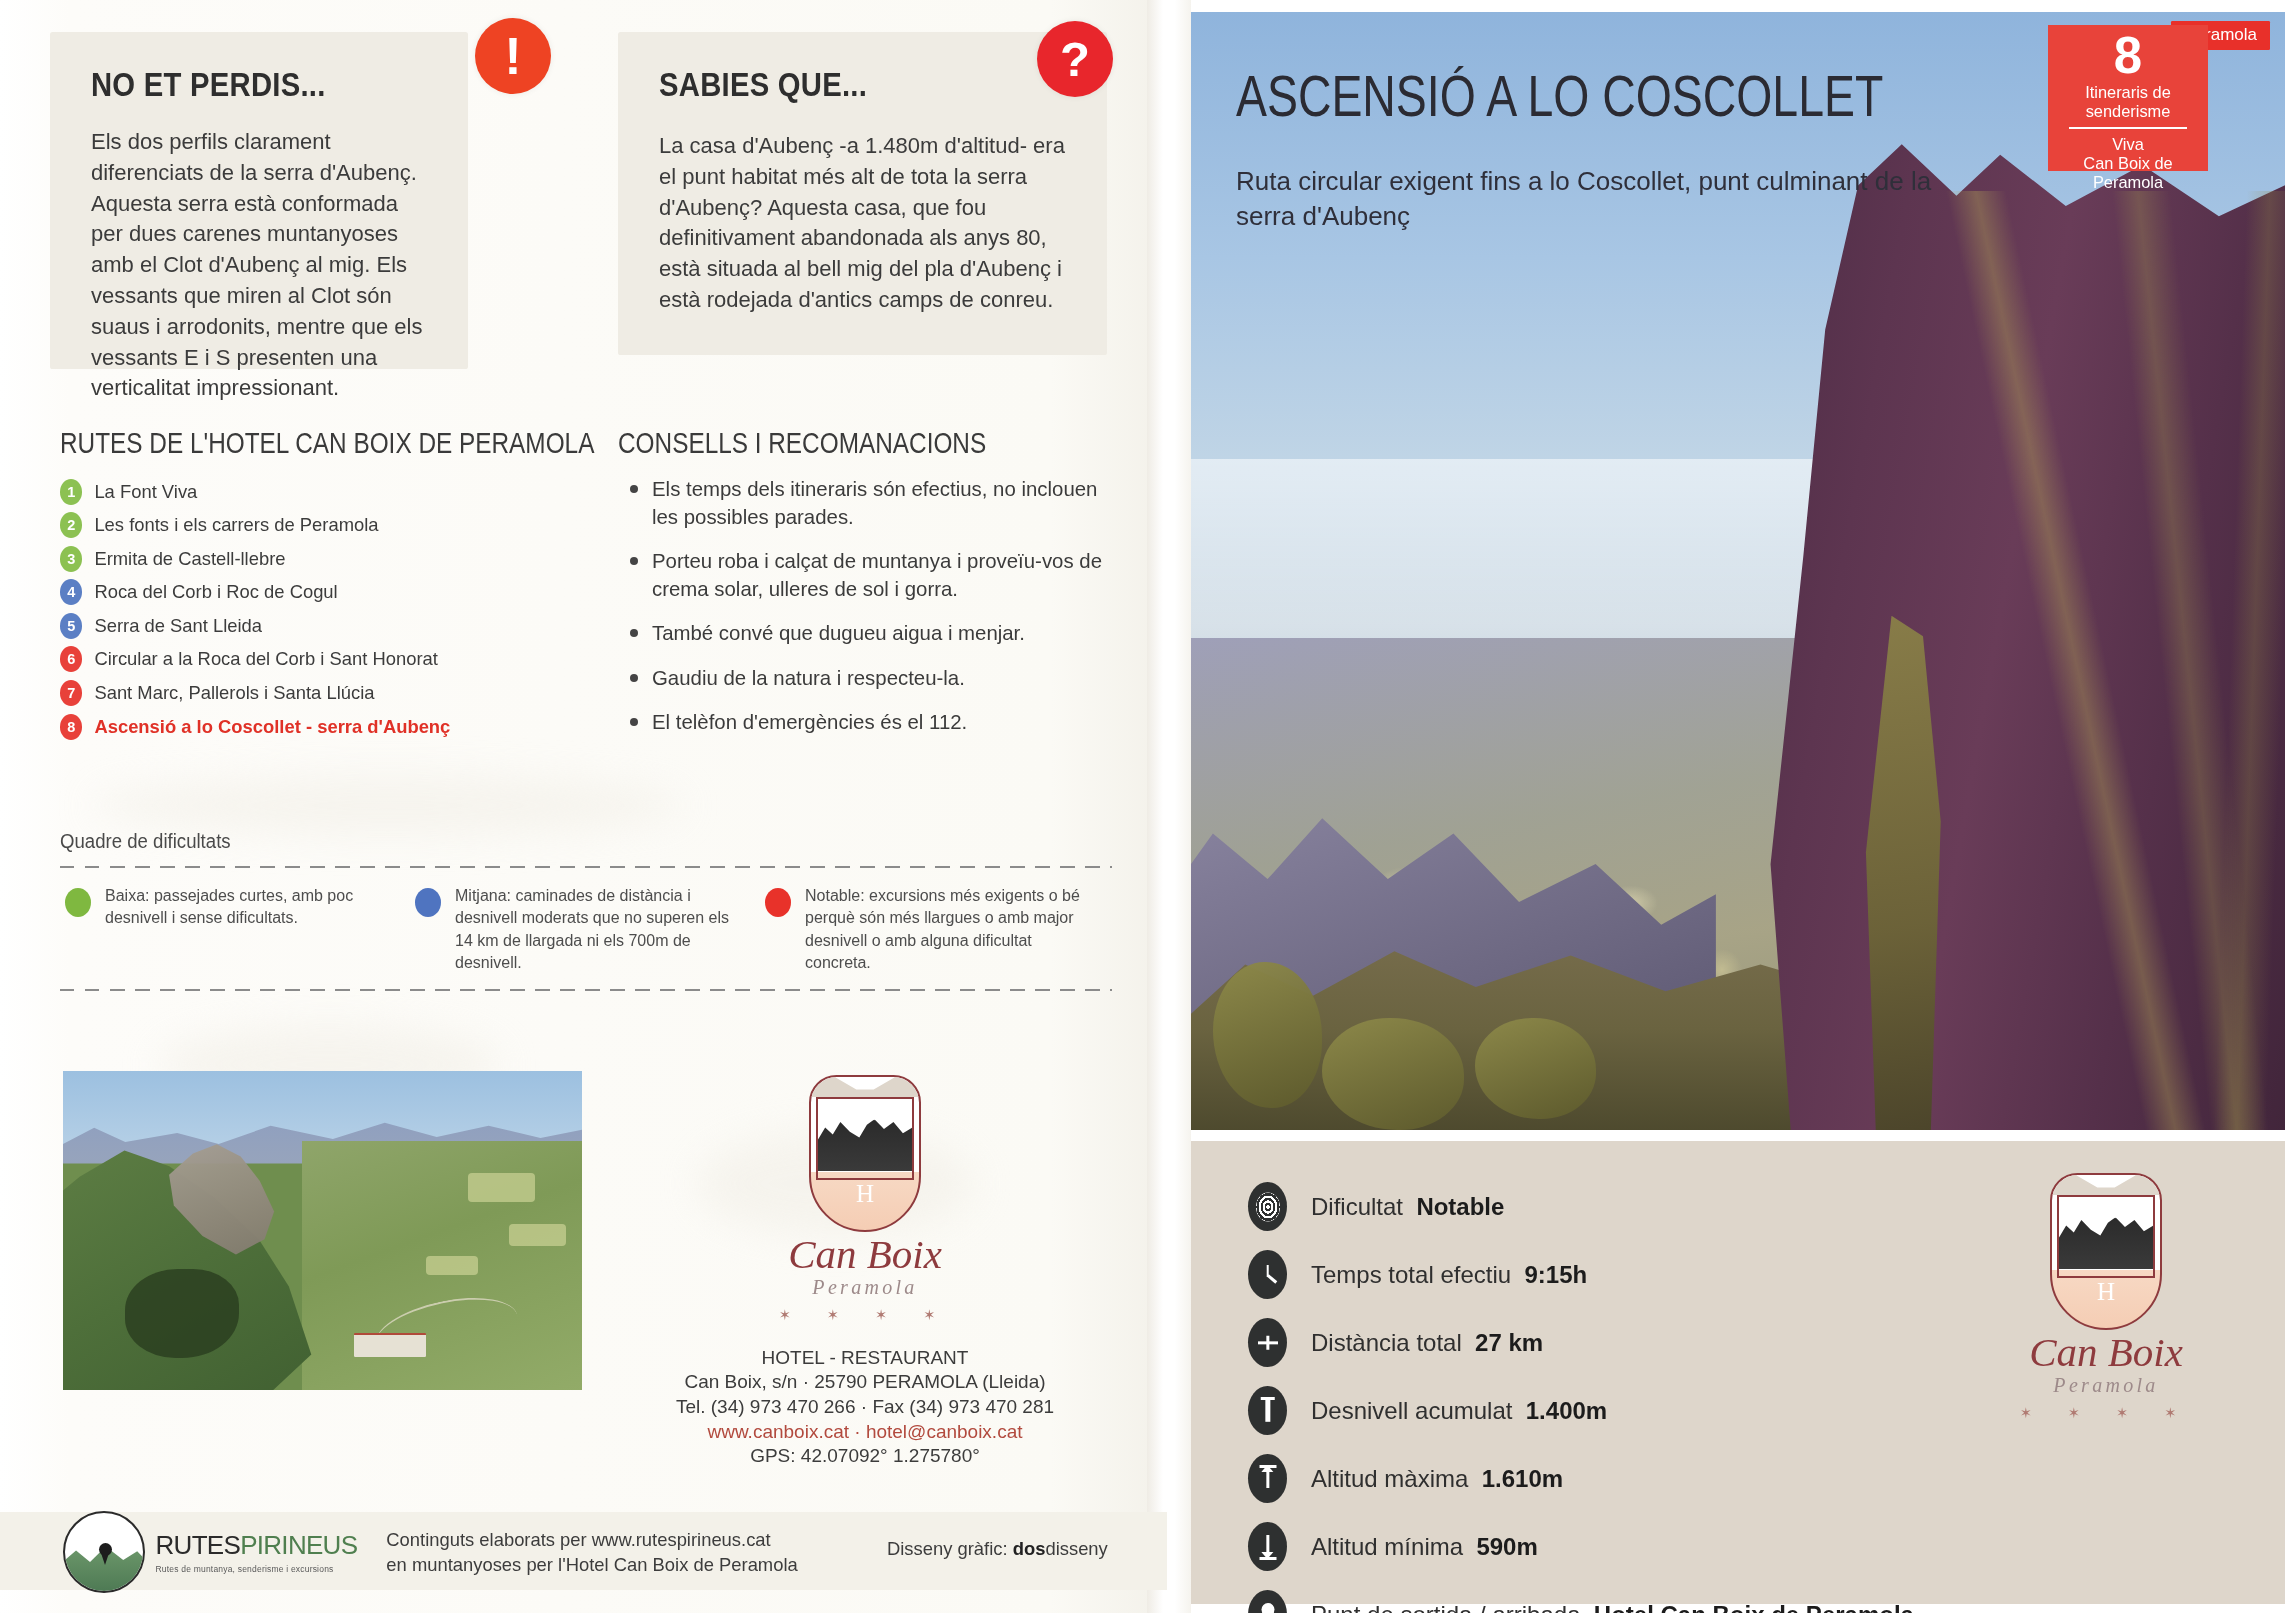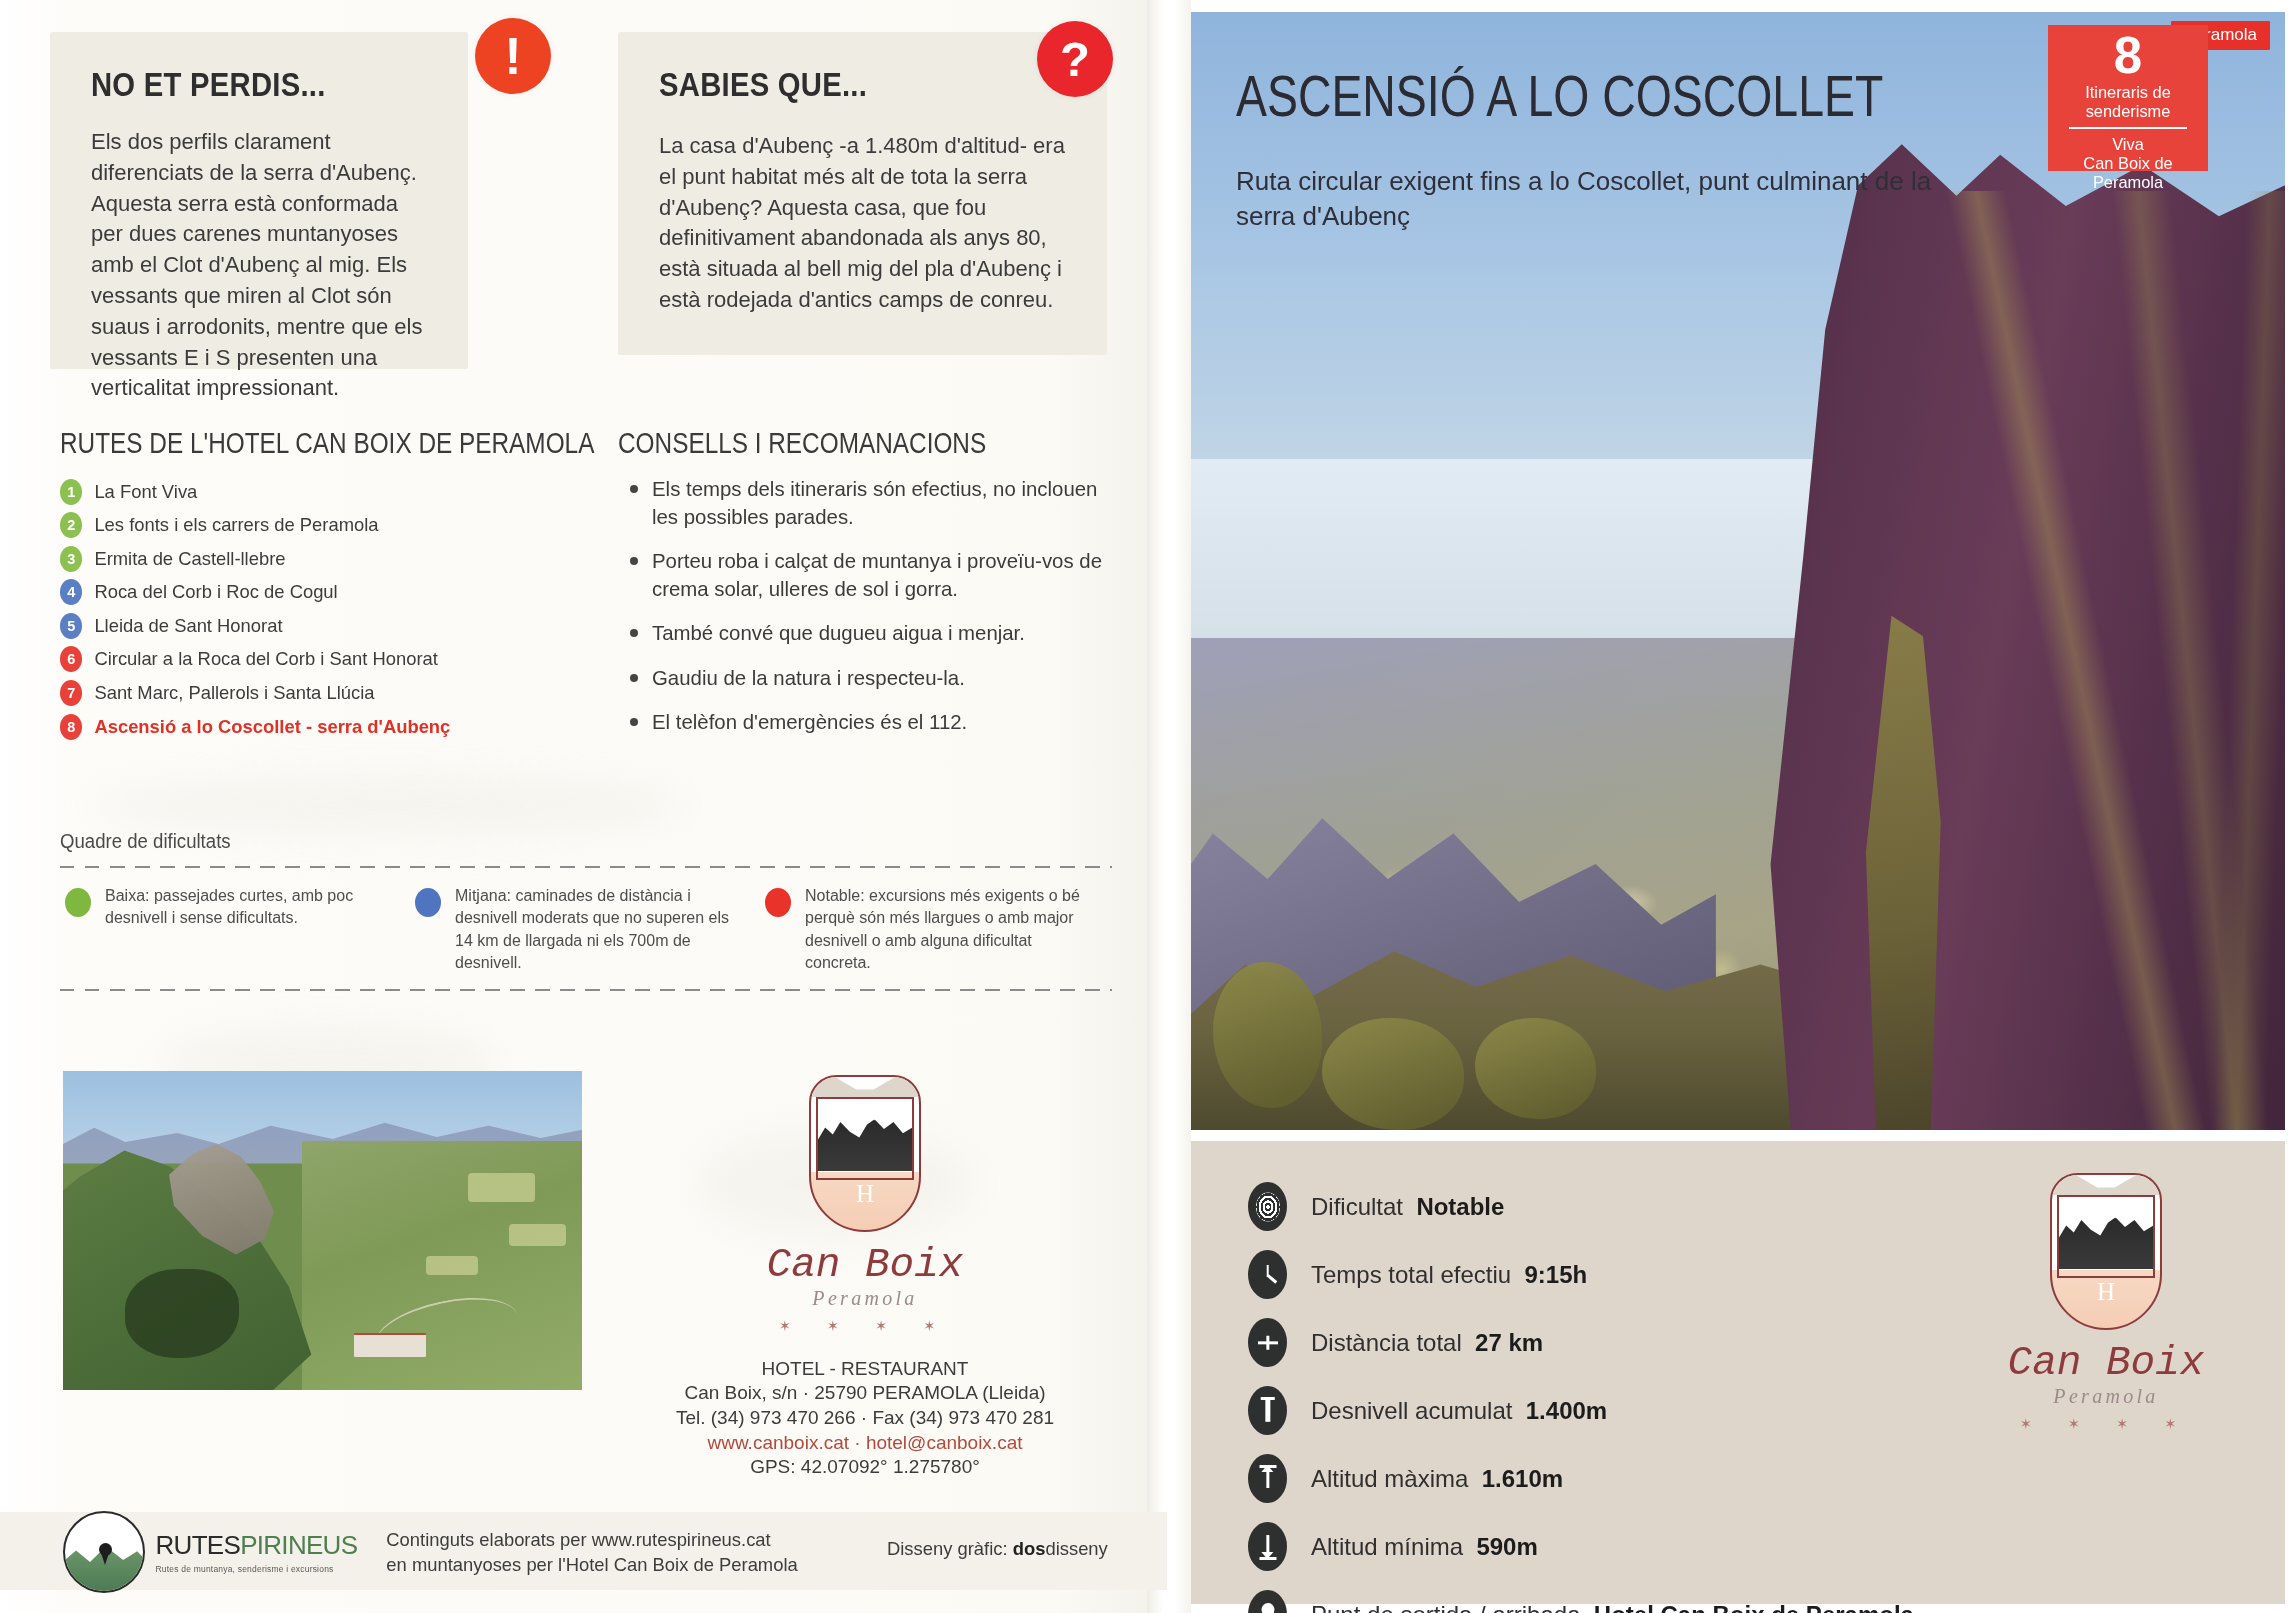--- a/index.html
+++ b/index.html
@@ -95,21 +95,21 @@
   .pl-hotel{position:absolute;left:56%;top:82%;width:14%;height:7%;
      background:#e6e1d4;border-top:2.6px solid #b04a3a;border-radius:1.3px;}
   .pl-road{position:absolute;left:60%;top:72%;width:28%;height:18%;
      border-top:2px solid #ddd9c3;border-radius:50%;transform:rotate(-12deg);opacity:.8;}
 
   
   #contact{position:absolute;left:661px;top:1075px;width:408px;text-align:center;}
   .cb-logo{margin:0 auto;}
   .cb-script{font-family:"Liberation Serif","DejaVu Serif",serif;font-style:italic;
      color:#8e3b3e;}
-  .cb-name{font-size:41px;line-height:1;margin-top:13px;font-family:Liberation Mono, monospace;}
+  .cb-name{font-size:41px;line-height:1;margin-top:2px;}
   .cb-sub{font-size:20px;color:#9d8a8a;margin-top:1.3px;letter-spacing:3.3px;}
   .cb-stars{color:#b07a72;font-size:14.5px;letter-spacing:16px;margin-top:8px;}
   #contact-lines{margin-top:22.4px;font-size:19px;line-height:1.30;color:#3c3c3c;}
   #contact-lines .web{color:#b24a3e;}
 
   
   #footer-band{position:absolute;left:0;top:1512px;width:1167px;height:78px;
      background:#f3f1e9;}
   #footer{position:absolute;left:63px;top:1515px;width:1052px;height:74px;
      display:flex;align-items:center;}
@@ -285,21 +285,21 @@
     <div class="route-row">
       <div class="route-num" style="background: rgb(140, 193, 82);">3</div>
       <div class="route-label">Ermita de Castell-llebre</div>
     </div>
     <div class="route-row">
       <div class="route-num" style="background: rgb(91, 127, 196);">4</div>
       <div class="route-label">Roca del Corb i Roc de Cogul</div>
     </div>
     <div class="route-row">
       <div class="route-num" style="background: rgb(91, 127, 196);">5</div>
-      <div class="route-label">Lleida de Sant Honorat</div>
+      <div class="route-label">Serra de Sant Lleida</div>
     </div>
     <div class="route-row">
       <div class="route-num" style="background: rgb(232, 65, 58);">6</div>
       <div class="route-label">Circular a la Roca del Corb i Sant Honorat</div>
     </div>
     <div class="route-row">
       <div class="route-num" style="background: rgb(232, 65, 58);">7</div>
       <div class="route-label">Sant Marc, Pallerols i Santa Llúcia</div>
     </div>
     <div class="route-row current">

